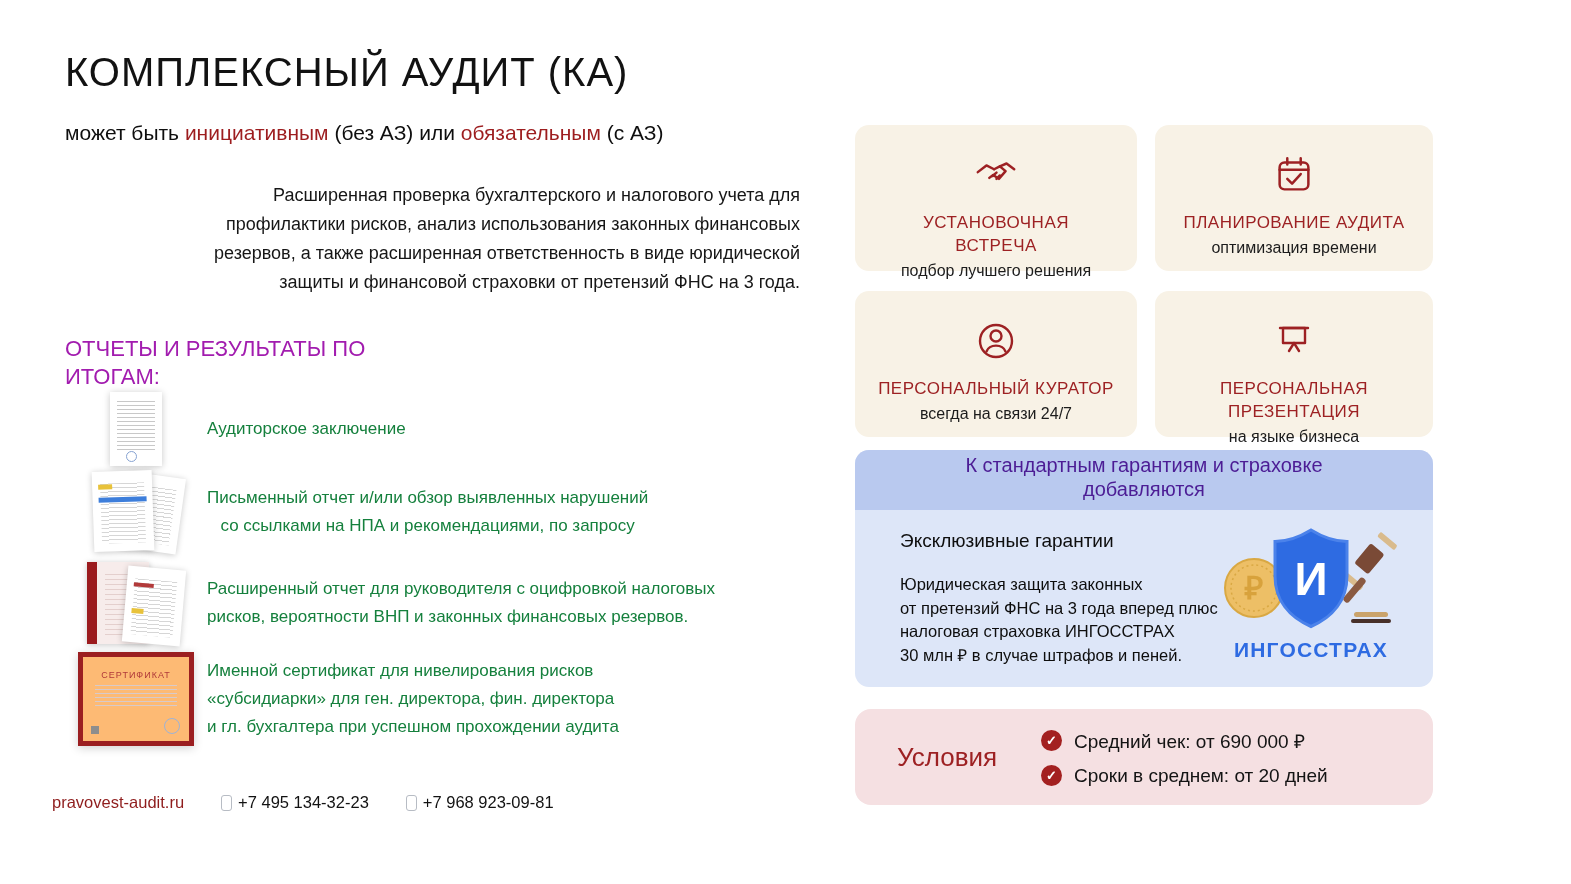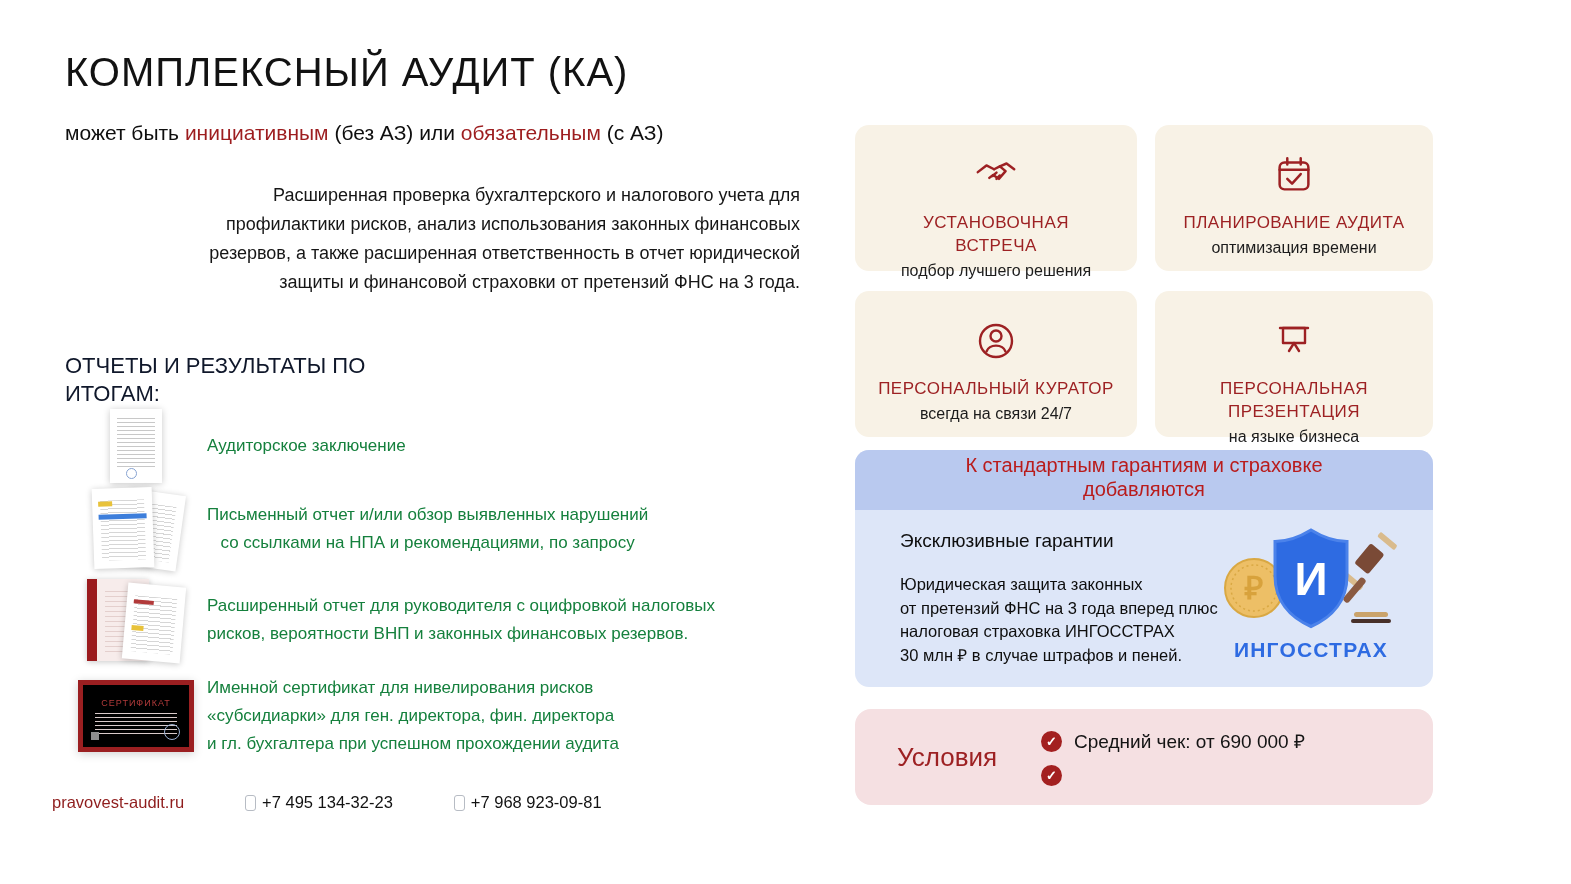--- a/index.html
+++ b/index.html
@@ -12,21 +12,21 @@
     overflow:hidden;
   }
 
   
   .left-col { position:absolute; left:65px; top:50px; width:735px; }
   .page-title { font-size:40px; font-weight:400; letter-spacing:1px; color:#121212; white-space:nowrap; }
   .subtitle { margin-top:26px; font-size:21px; color:#0e0e0e; white-space:nowrap; }
   .subtitle .accent { color:#9d1d1f; }
   .description { margin-top:36px; font-size:18px; line-height:29px; color:#161616; }
   .description div { white-space:nowrap;text-align:right; }
-  .section-heading { margin-top:55px; font-size:22px; line-height:28px; color:#0f172a; }
+  .section-heading { margin-top:38px; font-size:22px; line-height:28px; color:#a21caf; }
   .section-heading div { white-space:nowrap; }
   .report-items { margin-top:0; }
   .report-item { display:flex; align-items:center; }
   .h76 { min-height:76px; } .h90 { min-height:90px;text-align:center; } .h92 { min-height:92px; } .h100 { min-height:100px; }
   .thumb-col { flex:0 0 142px; display:flex; justify-content:center; align-items:center; }
   .item-text { font-size:17px; line-height:28px; color:#15803d; }
   .item-text div { white-space:nowrap; }
 
   
   .thumb1 { width:52px; height:74px; background:#fff; box-shadow:0 1px 7px rgba(0,0,0,.22); position:relative; }
@@ -44,48 +44,48 @@
   .thumb2 .bluebar { position:absolute; left:6px; top:26px; right:6px; height:5px; background:#3d7edb; z-index:2; }
   .thumb2 .chip { position:absolute; left:6px; top:13px; width:14px; height:5px; background:#e8c23a; z-index:2; }
 
   .thumb3 .cover { width:62px; height:82px; left:6px; top:2px; background:#f7eceb;
     border-left:10px solid #9b1b1e; }
   .thumb3 .cover::before { background:repeating-linear-gradient(#e4cfcd 0 1px, transparent 1px 5px); }
   .thumb3 .front { width:58px; height:76px; right:8px; top:8px; transform:rotate(5deg); }
   .thumb3 .reddash { position:absolute; left:7px; top:16px; width:20px; height:4px; background:#b23a3a; z-index:2; }
   .thumb3 .chip { position:absolute; left:7px; top:42px; width:12px; height:5px; background:#e8c23a; z-index:2; }
 
-  .thumb-cert { width:116px; height:72px; background:#000000; border:5px solid #9b1f21;
+  .thumb-cert { width:116px; height:94px; background:#fdba74; border:5px solid #9b1f21;
     box-shadow:0 2px 9px rgba(0,0,0,.18); position:relative; text-align:center; }
   .cert-title { margin-top:13px; font-size:9px; letter-spacing:1px; color:#b03a3a; }
   .cert-lines { margin:5px auto 0; width:78%; height:22px;
     background:repeating-linear-gradient(#d8caca 0 1px, transparent 1px 4px); }
   .cert-stamp { position:absolute; right:9px; bottom:7px; width:16px; height:16px;
     border:1px solid #9db3d6; border-radius:50%; }
   .cert-qr { position:absolute; left:8px; bottom:7px; width:8px; height:8px; background:#8d8d8d; }
 
   
-  .footer { position:absolute; left:52px; top:793px; display:flex; align-items:flex-end; font-size:16.5px;gap:24px; }
+  .footer { position:absolute; left:52px; top:793px; display:flex; align-items:flex-end; font-size:16.5px; }
   .site-link { color:#8f1d1d; }
   .phone { display:flex; align-items:center; gap:6px; margin-left:37px; color:#121212; }
   .phone-ic { width:11px; height:16px; border:1.5px solid #b7bcc4; border-radius:3px; }
 
   
   .cards { position:absolute; left:855px; top:125px; width:578px;
     display:grid; grid-template-columns:282px 278px; column-gap:18px; row-gap:20px; }
   .card { background:#f8f2e6; border-radius:14px; height:146px; text-align:center; padding-top:28px; }
   .card .icon-slot { height:47px; display:flex; justify-content:center; align-items:center; }
   .card-title { margin:11px auto 0; font-size:17px; letter-spacing:.5px; color:#9d2123; line-height:23px; max-width:250px; }
   .card-title.narrow { max-width:185px; }
   .card-sub { margin-top:5px; font-size:16px; color:#1c1c1c; }
 
   .guarantee { position:absolute; left:855px; top:450px; width:578px; height:237px;
     border-radius:14px; overflow:hidden; background:#dde6f8; }
   .guarantee-header { background:#b9c9ef; padding:3px 10px 9px; text-align:center;
-    font-size:20px; line-height:24px; color:#b91c1c; }
+    font-size:20px; line-height:24px; color:#4c1d95; }
   .guarantee-body { position:relative; padding:16px 0 0 45px; }
   .g-title { font-size:19px; line-height:30px; color:#0e0e0e; max-width:235px; }
   .g-lines { margin-top:17px; font-size:16.5px; line-height:23.5px; color:#0e0e0e; }
   .g-lines div { white-space:nowrap; }
   .ingos-logo { position:absolute; right:24px; top:16px; width:196px; text-align:center; }
   .ingos-name { margin-top:2px; font-weight:700; font-size:21px; letter-spacing:1.2px; color:#2e6be2; }
 
   .conditions { position:absolute; left:855px; top:709px; width:578px; height:96px;
     background:#f5e0e2; border-radius:16px; display:flex; align-items:center; padding-left:42px; }
   .cond-title { font-size:26px; color:#9d2123; width:128px; }
@@ -104,21 +104,21 @@
     <span>может быть</span>
     <span class="accent">инициативным</span>
     <span>(без АЗ) или</span>
     <span class="accent">обязательным</span>
     <span>(с АЗ)</span>
   </div>
 
   <div class="description">
     <div>Расширенная проверка бухгалтерского и налогового учета для</div>
     <div>профилактики рисков, анализ использования законных финансовых</div>
-    <div>резервов, а также расширенная ответственность в отчет юридической</div>
+    <div>резервов, а также расширенная ответственность в виде юридической</div>
     <div>защиты и финансовой страховки от претензий ФНС на 3 года.</div>
   </div>
 
   <div class="section-heading">
     <div>ОТЧЕТЫ И РЕЗУЛЬТАТЫ ПО</div>
     <div>ИТОГАМ:</div>
   </div>
 
   <div class="report-items">
 
@@ -285,20 +285,21 @@
 
 <div class="conditions">
   <div class="cond-title">Условия</div>
   <div class="cond-list">
     <div class="cond-item">
       <span class="check-ic">✓</span>
       <span>Средний чек: от 690 000 ₽</span>
     </div>
     <div class="cond-item">
       <span class="check-ic">✓</span>
+      <span>Сроки в среднем: от 20 дней</span>
     </div>
   </div>
 </div>
 
 <div class="footer">
   <span class="site-link">pravovest-audit.ru</span>
   <span class="phone">
     <i class="phone-ic"></i>
     <span>+7 495 134-32-23</span>
   </span>

